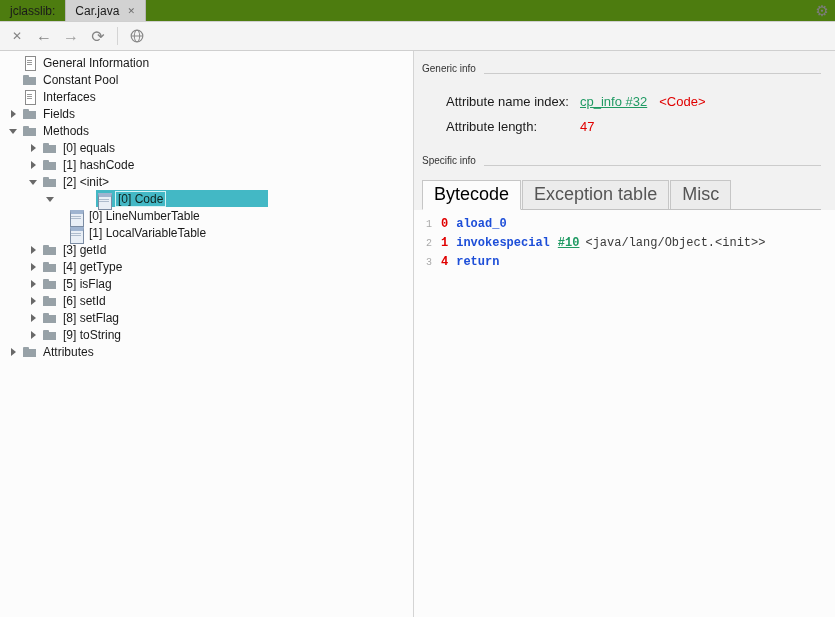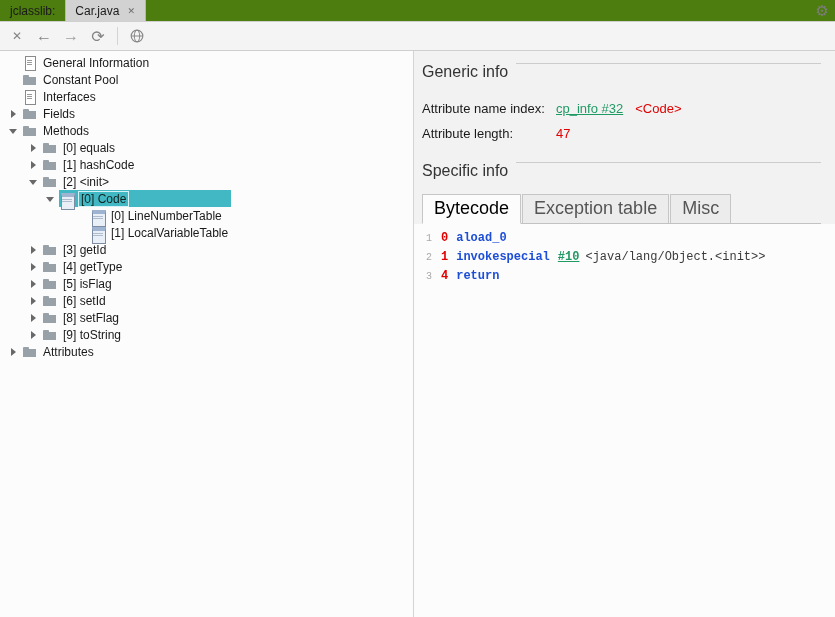--- a/index.html
+++ b/index.html
@@ -44,22 +44,22 @@
 
   
   .tree-panel {
     width:414px; flex:none; background:#fcfcfc;
     border-right:1px solid #d4d4d4; padding-top:3px; overflow:hidden;
   }
   .row { height:17px; display:flex; align-items:center; white-space:nowrap; cursor:default; }
   .lv0a { padding-left:6px; }
   .lv0  { padding-left:22px; }
   .lv1  { padding-left:26px; }
-  .lv2  { padding-left:43px; }
-  .lv3  { padding-left:90px; }
+  .lv2  { padding-left:43px;gap:37px; }
+  .lv3  { padding-left:68px; }
 
   .arrow { width:16px; height:16px; position:relative; flex:none; }
   .arrow.r::before {
     content:""; position:absolute; left:5px; top:4px;
     border-left:5px solid #696969; border-top:4px solid transparent; border-bottom:4px solid transparent;
   }
   .arrow.d::before {
     content:""; position:absolute; left:3px; top:6px;
     border-top:5px solid #696969; border-left:4px solid transparent; border-right:4px solid transparent;
   }
@@ -96,26 +96,26 @@
     background:var(--selection, #43b8c5); padding-right:102px;
   }
   .sel-lbl {
     border:1px solid #d6f2f5; padding:0 2px; margin-left:1px; color:#10231f;
   }
 
   
   .detail { flex:1; background:#f2f2f2; display:flex; flex-direction:column; overflow:hidden; }
   .detail-pad { padding:0 14px 0 8px; }
 
-  .section-header { display:flex; align-items:flex-start; font-size:16px; color:#333333; }
+  .section-header { display:flex; align-items:flex-end; font-size:10px; color:#333333; }
   .section-header .rule { flex:1; height:1px; background:#cccccc; margin-left:8px; }
   .hdr-generic { margin-top:12px; }
   .hdr-specific { margin-top:21px; }
 
-  .kv { display:flex; align-items:center; font-size:13px; }
+  .kv { display:flex; align-items:center; font-size:13px;margin-left:24px; }
   .kv-1 { margin-top:20px; }
   .kv-2 { margin-top:10px; }
   .kv .k { width:134px; flex:none; }
   .link { color:var(--link, #1f9a63); text-decoration:underline; cursor:pointer; }
   .redv { color:var(--red, #e00000); }
   .kv .type { margin-left:12px; }
 
   .tabs {
     display:flex; align-items:flex-end; margin:14px 14px 0 8px;
     border-bottom:1px solid #c2c2c2;

